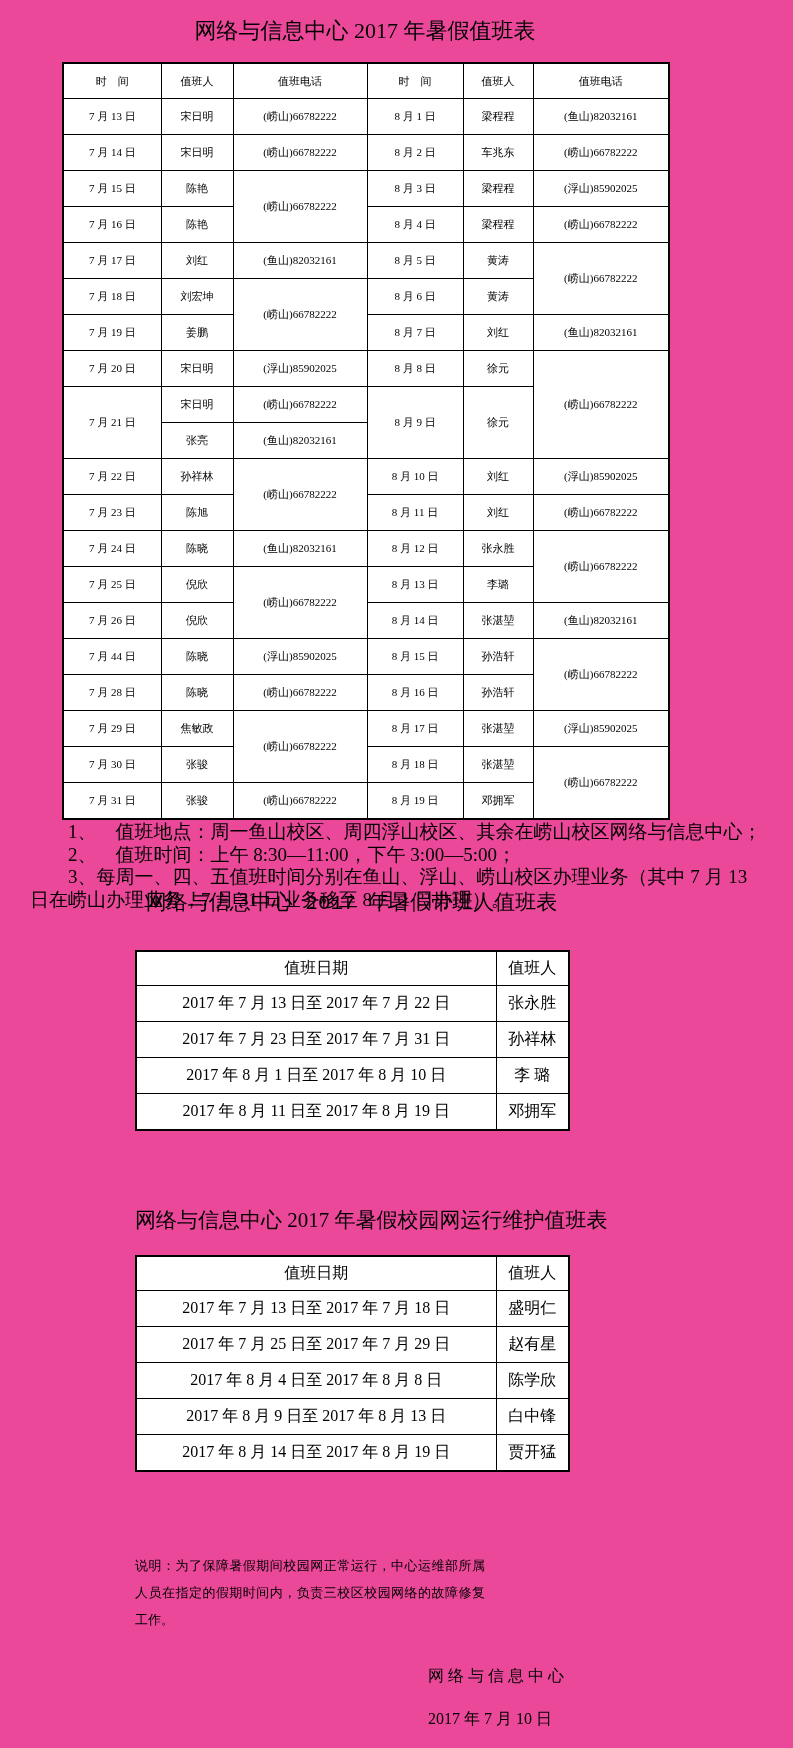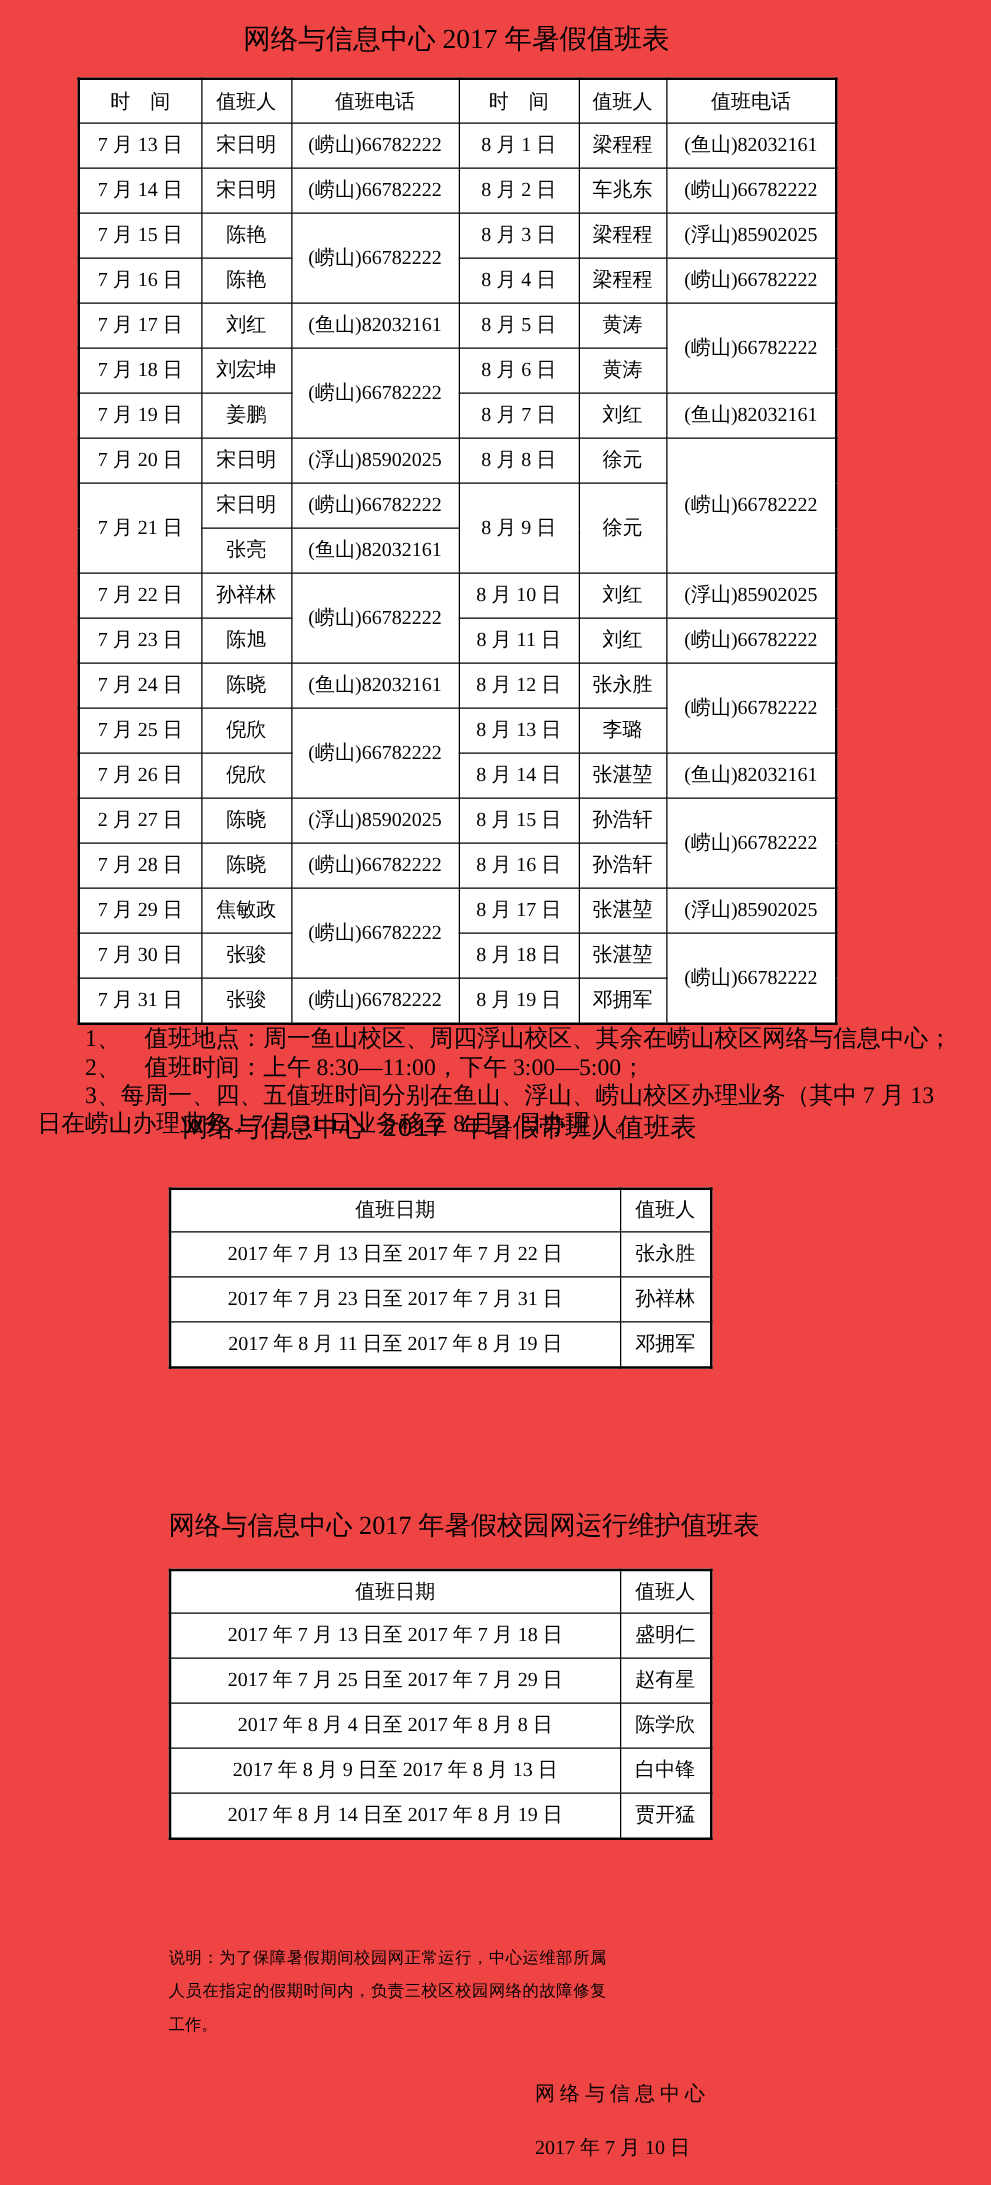--- a/index.html
+++ b/index.html
@@ -1,28 +1,28 @@
 <!DOCTYPE html>
 <html><head>
 <meta charset="utf-8">
 <style>
   html,body{margin:0;padding:0;background:#fff;}
-  #page{position:relative;width:793px;height:1748px;background:#ef4444;
+  #page{position:relative;width:793px;height:1748px;background:#ec4899;
         font-family:"Liberation Serif","DejaVu Serif",serif;color:#000;}
   .doc-title{position:absolute;text-align:center;font-size:21px;white-space:nowrap;}
   #title-main{left:62px;top:16px;width:606px;font-size:22px;}
   #title-lead{left:135px;top:888px;width:433px;font-family:Liberation Mono, monospace;}
   #title-network{left:135px;top:1206px;width:433px;}
 
   table{border-collapse:collapse;table-layout:fixed;position:absolute;background:#fff;}
   table{border:2px solid #000;}
   th,td{border:1px solid #000;text-align:center;vertical-align:middle;
         font-weight:normal;padding:0 2px;overflow:hidden;}
 
-  #main-table{left:62px;top:62px;width:606px;font-size:16px;}
+  #main-table{left:62px;top:62px;width:606px;font-size:11px;}
   #main-table th{height:34px;}
   #main-table td{height:35px;}
   #main-table col:nth-child(1){width:98px;}
   #main-table col:nth-child(2){width:72px;}
   #main-table col:nth-child(3){width:134px;}
   #main-table col:nth-child(4){width:96px;}
   #main-table col:nth-child(5){width:70px;}
   #main-table col:nth-child(6){width:136px;}
 
   #lead-table{left:135px;top:950px;width:433px;font-size:16px;}
@@ -177,21 +177,21 @@
           <td>李璐</td>
         </tr>
         <tr>
           <td>7 月 26 日</td>
           <td>倪欣</td>
           <td>8 月 14 日</td>
           <td>张湛堃</td>
           <td>(鱼山)82032161</td>
         </tr>
         <tr>
-          <td>2 月 27 日</td>
+          <td>7 月 44 日</td>
           <td>陈晓</td>
           <td>(浮山)85902025</td>
           <td>8 月 15 日</td>
           <td>孙浩轩</td>
           <td rowspan="2">(崂山)66782222</td>
         </tr>
         <tr>
           <td>7 月 28 日</td>
           <td>陈晓</td>
           <td>(崂山)66782222</td>
@@ -246,20 +246,24 @@
       <tbody>
         <tr>
           <td>2017 年 7 月 13 日至 2017 年 7 月 22 日</td>
           <td>张永胜</td>
         </tr>
         <tr>
           <td>2017 年 7 月 23 日至 2017 年 7 月 31 日</td>
           <td>孙祥林</td>
         </tr>
         <tr>
+          <td>2017 年 8 月 1 日至 2017 年 8 月 10 日</td>
+          <td>李 璐</td>
+        </tr>
+        <tr>
           <td>2017 年 8 月 11 日至 2017 年 8 月 19 日</td>
           <td>邓拥军</td>
         </tr>
       </tbody>
     </table>
 
   <div id="title-network" class="doc-title">网络与信息中心 2017 年暑假校园网运行维护值班表</div>
 
   <table id="network-table">
     <colgroup>

